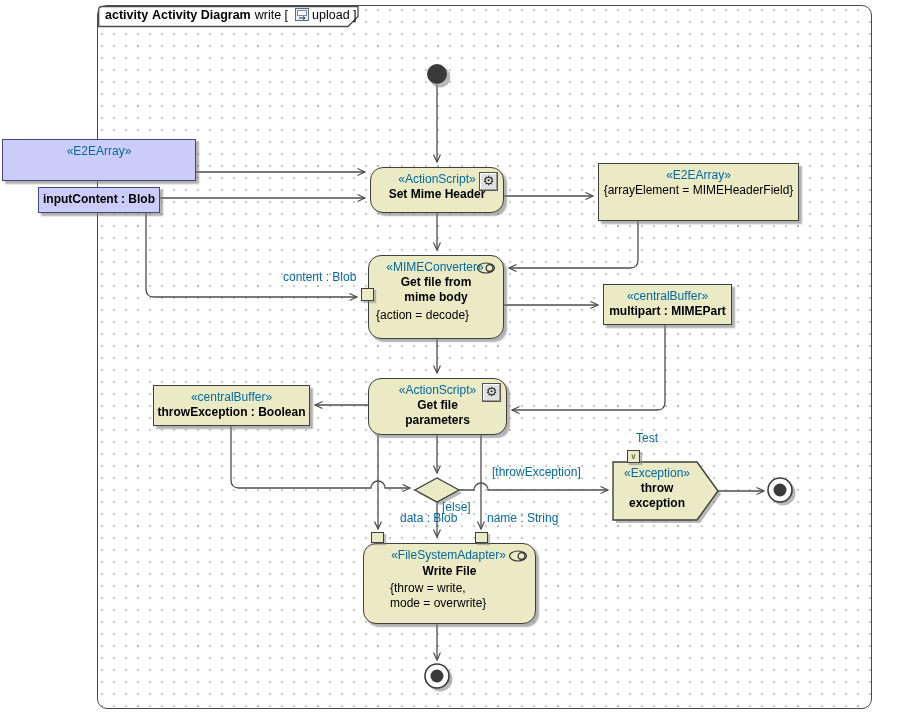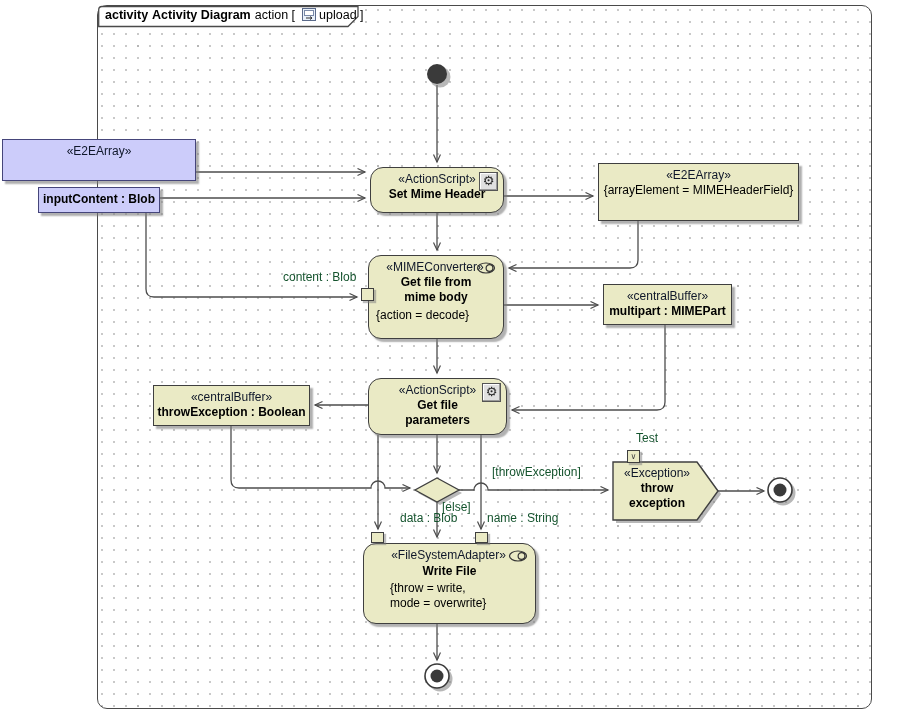--- a/index.html
+++ b/index.html
@@ -25,41 +25,41 @@
   .node {
     position:absolute; box-sizing:border-box; z-index:3;
     font-size:12px; line-height:15px; text-align:center; white-space:nowrap;
   }
   .action  { background:#eaeac5; border:1.4px solid #3f3f3f; border-radius:13px;
              box-shadow:3px 3px 1.5px rgba(125,125,125,.6); }
   .object  { background:#eaeac5; border:1.4px solid #3f3f3f;
              box-shadow:3px 3px 1.5px rgba(125,125,125,.6); }
   .io      { background:#ccccfa; border:1.4px solid #45457a;
              box-shadow:3px 3px 1.5px rgba(125,125,125,.6); }
-  .stereo { color:#0f172a; }
+  .stereo { color:#0369a1; }
   .bold   { font-weight:bold; }
   .pr22 { }
   .pr20 { padding-right:2px; }
   .constraint-left { text-align:left; }
   .gear-box {
     position:absolute; top:4px; right:5px; width:17px; height:17px;
     border:1px solid #555; background:#e0e0e0;
     box-shadow:inset -1px -1px 0 #9a9a9a, inset 1px 1px 0 #fdfdfd;
     font-family:"DejaVu Sans", sans-serif; font-size:13px; line-height:16px;
     text-align:center; color:#2a2a2a;
   }
   .oval-box { position:absolute; top:6px; right:6px; width:21px; height:12px; }
   .pin {
     position:absolute; box-sizing:border-box; z-index:4;
     background:#eaeac5; border:1.2px solid #3f3f3f;
     box-shadow:2px 2px 1px rgba(125,125,125,.5);
   }
   .edge-label {
     position:absolute; z-index:5; font-size:12px; line-height:13px;
-    color:#14532d; white-space:nowrap;
+    color:#0369a1; white-space:nowrap;
   }
   #title-text {
     position:absolute; left:105px; top:8px; z-index:6; font-size:12.5px;
     line-height:15px; white-space:nowrap;
   }
   #title-text .sp { margin-right:4px; }
   .dgm-icon { display:inline-block; vertical-align:-2px; margin:0 3px; }
   #pentagon-text {
     position:absolute; left:613px; top:466px; width:88px; z-index:3;
     font-size:12px; line-height:15px; text-align:center; white-space:nowrap;
@@ -113,21 +113,21 @@
     <circle cx="783" cy="493" r="12.5" fill="rgba(125,125,125,.55)"></circle>
     <circle cx="780" cy="490" r="12" fill="#ffffff" stroke="#3a3a3a" stroke-width="1.6"></circle>
     <circle cx="780" cy="490" r="6.5" fill="#3a3a3a"></circle>
 
     <circle cx="440" cy="679" r="12.5" fill="rgba(125,125,125,.55)"></circle>
     <circle cx="437" cy="676" r="12" fill="#ffffff" stroke="#3a3a3a" stroke-width="1.6"></circle>
     <circle cx="437" cy="676" r="6.5" fill="#3a3a3a"></circle>
   </svg>
 
   <div id="title-text">
-    <span class="bold sp">activity</span><span class="bold sp">Activity Diagram</span><span class="sp">action [</span><span class="dgm-icon"><svg width="14" height="13">
+    <span class="bold sp">activity</span><span class="bold sp">Activity Diagram</span><span class="sp">write [</span><span class="dgm-icon"><svg width="14" height="13">
           <rect x="0.5" y="0.5" width="13" height="12" fill="#e8f0fa" stroke="#5a6a8a"></rect>
           <rect x="2.5" y="2.5" width="9" height="5" fill="#ffffff" stroke="#7a8aa8"></rect>
           <path d="M4 10 H 10 M8 8.5 L10 10 L8 11.5" stroke="#333" fill="none"></path>
         </svg></span><span>upload ]</span>
   </div>
 
   <div class="node io" style="left:2px; top:139px; width:194px; height:42px; padding-top:4px;">
     <div class="stereo">«E2EArray»</div>
   </div>
 

